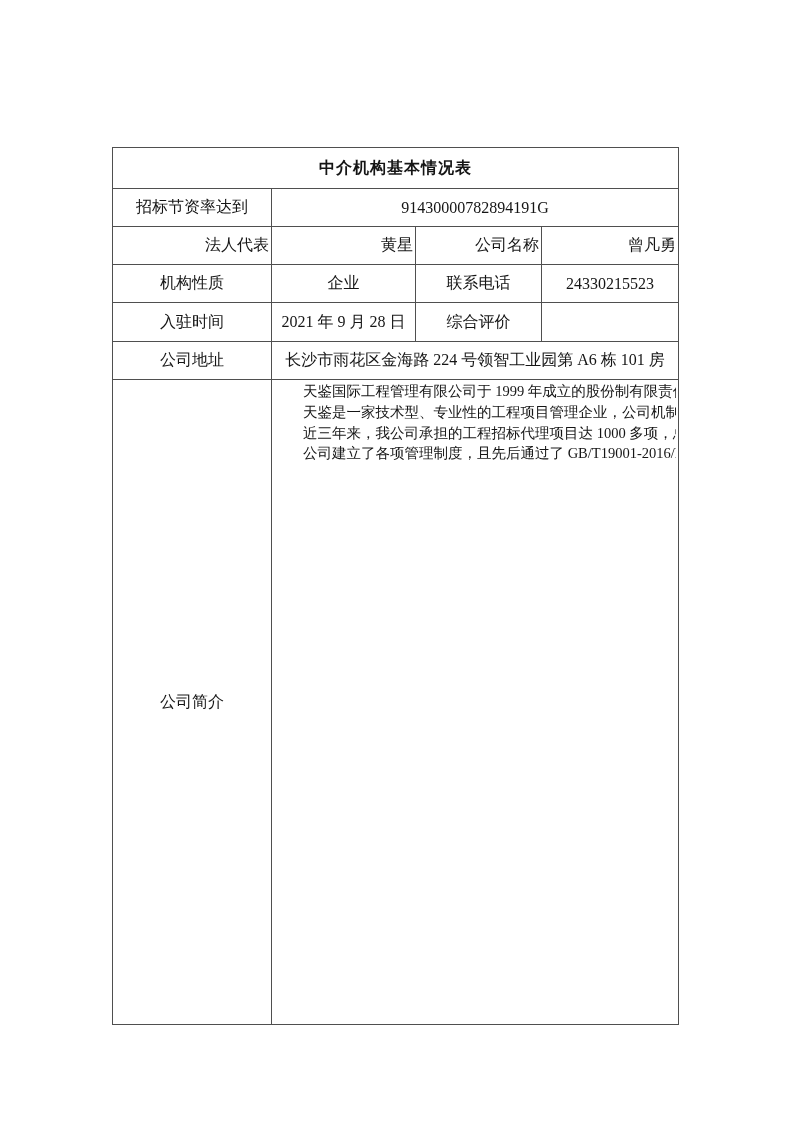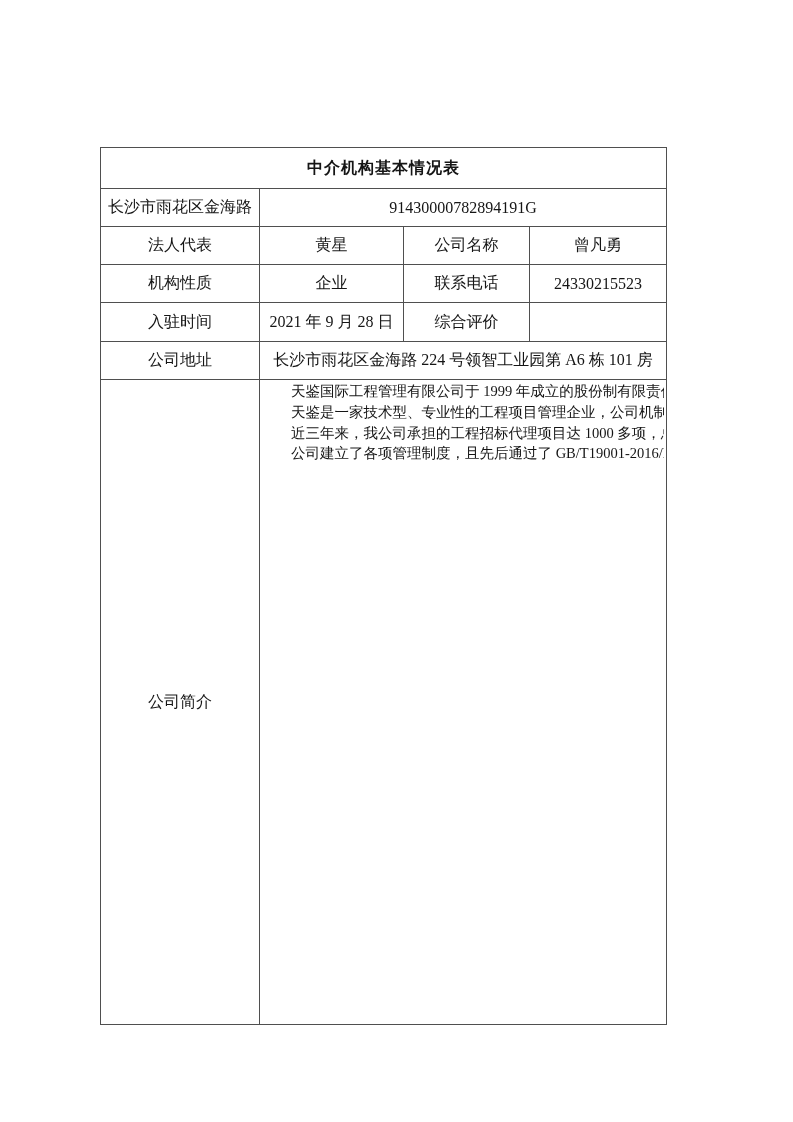--- a/index.html
+++ b/index.html
@@ -14,21 +14,21 @@
     font-family: "Liberation Serif", "DejaVu Serif", serif;
     color: #151515;
   }
   .page {
     position: absolute;
     inset: 0;
     background: #ffffff;
   }
   table.doc-table {
     position: absolute;
-    left: 100px;
+    left: 112px;
     top: 147px;
     width: 566px;
     border-collapse: collapse;
     table-layout: fixed;
   }
   table.doc-table td {
     border: 1px solid #4f4f4f;
     text-align: center;
     vertical-align: middle;
     font-size: 16px;
@@ -37,21 +37,21 @@
     white-space: nowrap;
   }
   td.title-cell {
     height: 40px;
     font-size: 21px;
     font-weight: bold;
     letter-spacing: 1px;
   }
   tr.r-name td    { height: 38px; }
   tr.r-code td    { height: 37px; }
-  tr.r-legal td   { height: 37px; }
+  tr.r-legal td   { height: 37px; text-align: right; }
   tr.r-nature td  { height: 37px; margin-left: 22px; }
   tr.r-entry td   { height: 38px; margin-left: 8px; }
   tr.r-addr td    { height: 37px; }
   td.profile-label { }
   td.profile-cell {
     vertical-align: top;
     text-align: left;
     white-space: normal;
     padding: 1px 6px 0 7px;
     height: 644px;
@@ -78,21 +78,21 @@
       <col style="width:159px">
       <col style="width:144px">
       <col style="width:126px">
       <col style="width:137px">
     </colgroup>
     <tbody>
       <tr class="r-title">
         <td class="title-cell" colspan="4">中介机构基本情况表</td>
       </tr>
       <tr class="r-code">
-        <td>长沙市雨花区金海路</td>
+        <td>招标节资率达到</td>
         <td colspan="3">91430000782894191G</td>
       </tr>
       <tr class="r-legal">
         <td>法人代表</td>
         <td>黄星</td>
         <td>公司名称</td>
         <td>曾凡勇</td>
       </tr>
       <tr class="r-nature">
         <td>机构性质</td>

